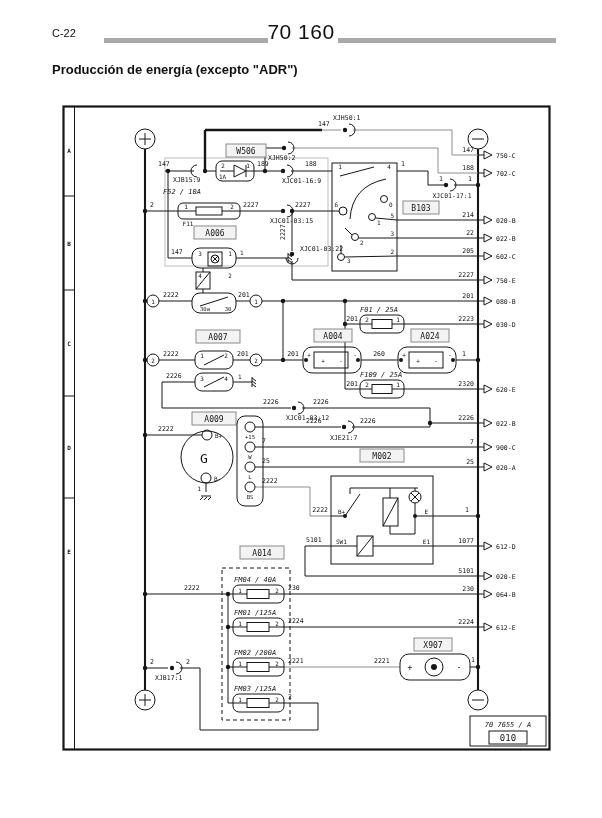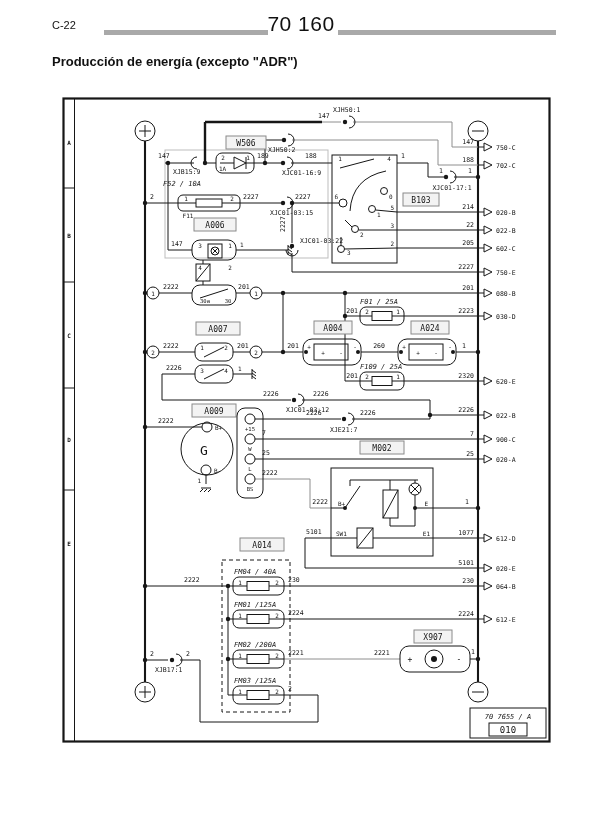--- a/index.html
+++ b/index.html
@@ -1,17 +1,17 @@
 <!DOCTYPE html>
 <html><head>
 <meta charset="utf-8">
 <style>
   html,body{margin:0;padding:0;background:#ffffff;}
   #page{position:relative;width:602px;height:762px;background:#ffffff;overflow:hidden;
-        font-family:"Liberation Sans",sans-serif;color:#111;}
+        font-family:"Liberation Sans",sans-serif;color:#111;margin-top:8px;}
   .abs{position:absolute;}
   #corner-ref{left:52px;top:19px;font-size:11px;}
   #page-number{left:0;right:0;top:12px;text-align:center;font-size:21px;font-weight:normal;letter-spacing:.5px;}
   .headbar{height:5px;background:#a9a9a9;top:30px;}
   #bar-left{left:104px;width:164px;}
   #bar-right{left:338px;width:218px;}
   #page-title{left:52px;top:54px;font-size:13px;font-weight:bold;}
   #schematic{left:0;top:0;}
   svg text{font-family:"DejaVu Sans Mono",monospace;fill:#141414;font-size:6.5px;}
   svg .t6{font-size:6px;}

